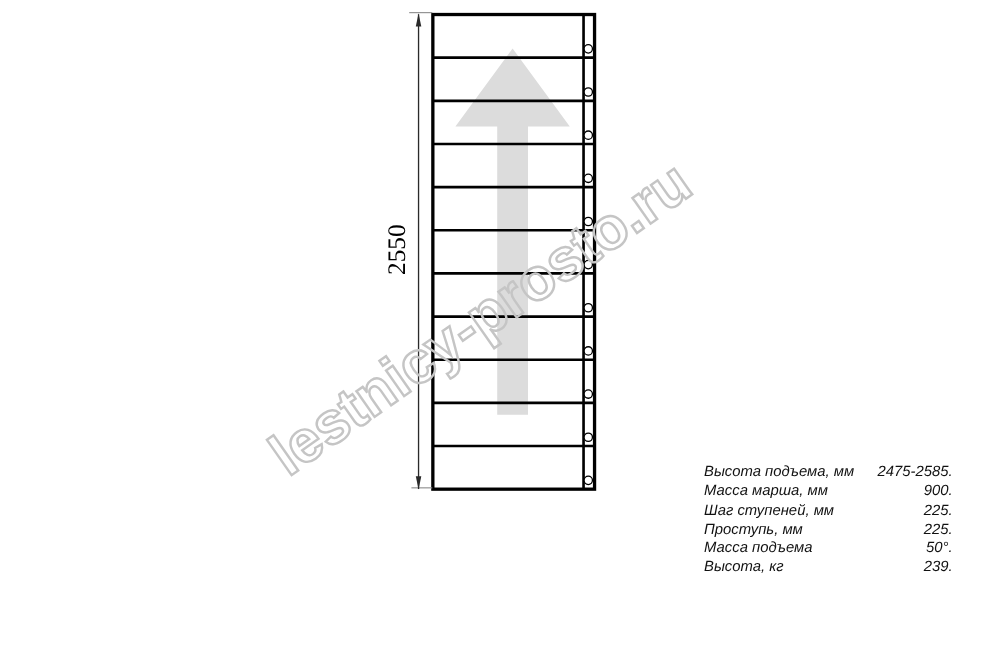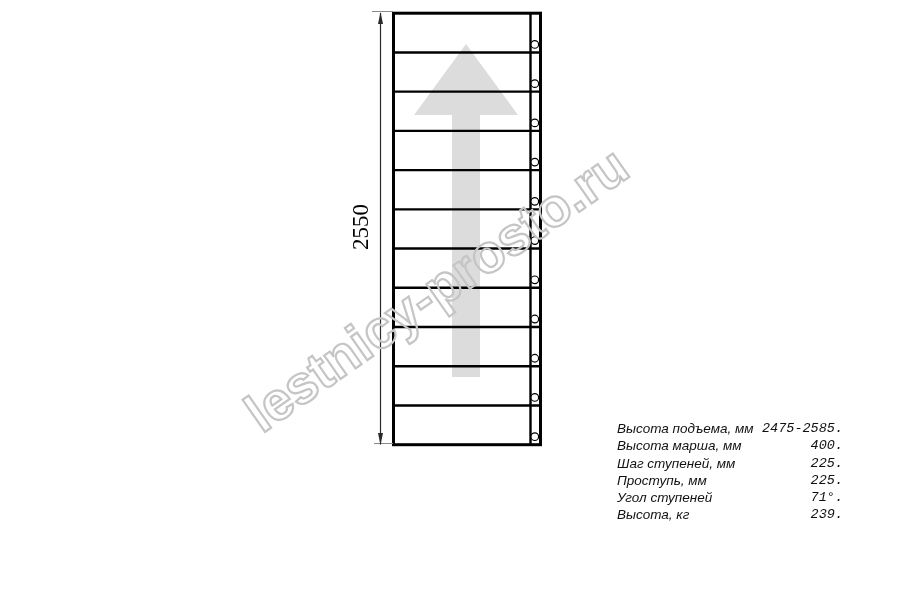--- a/index.html
+++ b/index.html
@@ -33,30 +33,30 @@
   .watermark-text{
     font-family:"Liberation Sans", sans-serif;
     font-weight:bold;
     font-size:54px;
     fill:none;
     stroke:var(--watermark);
     stroke-width:2.2;
   }
   .specs{
     position:absolute;
-    left:617px;top:420px;
+    left:640px;top:420px;
     width:226px;
     font-style:italic;
     font-size:13.5px;
     line-height:17.3px;
     color:#111111;
   }
   .spec-row{display:flex;justify-content:space-between;}
   .spec-label{white-space:nowrap;}
-  .spec-value{white-space:nowrap;text-align:right;font-family:Liberation Mono, monospace;}
+  .spec-value{white-space:nowrap;text-align:right;}
 </style>
 </head>
 <body>
 
 <div class="stage">
 
   <svg class="drawing" width="900" height="600" viewBox="0 0 900 600">
 
     <polygon class="arrow-shape" points="466,44 518,115 480,115 480,377 452,377 452,115 414,115"></polygon>
 
@@ -101,33 +101,33 @@
 
     <text class="watermark-text" x="262" y="434" transform="rotate(-35 262 434)" textLength="452" lengthAdjust="spacingAndGlyphs">lestnicy-prosto.ru</text>
   </svg>
 
   <div class="specs">
     <div class="spec-row">
       <span class="spec-label">Высота подъема, мм</span>
       <span class="spec-value">2475-2585.</span>
     </div>
     <div class="spec-row">
-      <span class="spec-label">Высота марша, мм</span>
-      <span class="spec-value">400.</span>
+      <span class="spec-label">Масса марша, мм</span>
+      <span class="spec-value">900.</span>
     </div>
     <div class="spec-row">
       <span class="spec-label">Шаг ступеней, мм</span>
       <span class="spec-value">225.</span>
     </div>
     <div class="spec-row">
       <span class="spec-label">Проступь, мм</span>
       <span class="spec-value">225.</span>
     </div>
     <div class="spec-row">
-      <span class="spec-label">Угол ступеней</span>
-      <span class="spec-value">71°.</span>
+      <span class="spec-label">Масса подъема</span>
+      <span class="spec-value">50°.</span>
     </div>
     <div class="spec-row">
       <span class="spec-label">Высота, кг</span>
       <span class="spec-value">239.</span>
     </div>
   </div>
 </div>
 
 </body></html>

